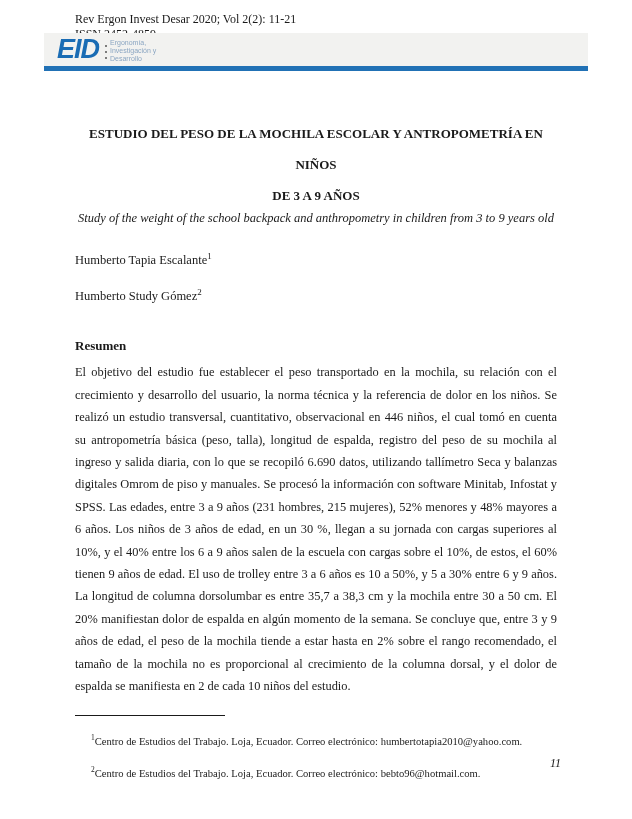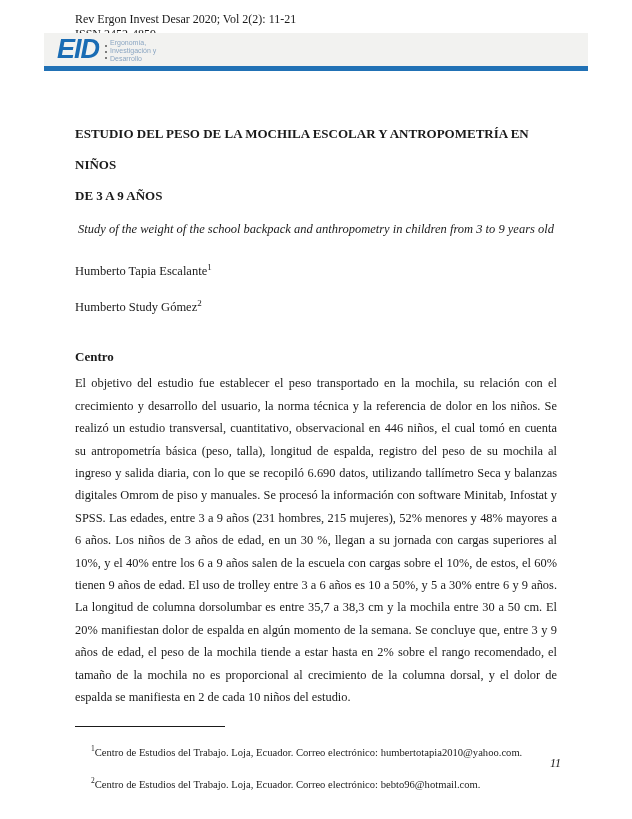--- a/index.html
+++ b/index.html
@@ -71,29 +71,29 @@
     margin-top: 3px;
   }
 
   
   .content {
     position: absolute;
     top: 118px; left: 75px;
     width: 482px;
   }
   .title {
+    text-align: center;
     font-weight: bold;
     font-size: 13px;
     line-height: 31px;
   }
   .subtitle {
     text-align: center;
     font-style: italic;
     font-size: 12.5px;
-    margin-top: 11px;
   }
   .authors {
     text-align: left;
     font-size: 12.5px;
     line-height: 32px;
     margin-top: 14px;
   }
   .authors sup { font-size: 9px; }
   .abstract-heading {
     font-weight: bold;
@@ -162,21 +162,21 @@
       <div>DE 3 A 9 AÑOS</div>
     </div>
 
     <div class="subtitle">Study of the weight of the school backpack and anthropometry in children from 3 to 9 years old</div>
 
     <div class="authors">
       <div><span>Humberto Tapia Escalante</span><sup>1</sup></div>
       <div><span>Humberto Study Gómez</span><sup>2</sup></div>
     </div>
 
-    <div class="abstract-heading">Centro</div>
+    <div class="abstract-heading">Resumen</div>
 
     <div class="abstract">El objetivo del estudio fue establecer el peso transportado en la mochila, su relación con el crecimiento y desarrollo del usuario, la norma técnica y la referencia de dolor en los niños. Se realizó un estudio transversal, cuantitativo, observacional en 446 niños, el cual tomó en cuenta su antropometría básica (peso, talla), longitud de espalda, registro del peso de su mochila al ingreso y salida diaria, con lo que se recopiló 6.690 datos, utilizando tallímetro Seca y balanzas digitales Omrom de piso y manuales. Se procesó la información con software Minitab, Infostat y SPSS. Las edades, entre 3 a 9 años (231 hombres, 215 mujeres), 52% menores y 48% mayores a 6 años. Los niños de 3 años de edad, en un 30 %, llegan a su jornada con cargas superiores al 10%, y el 40% entre los 6 a 9 años salen de la escuela con cargas sobre el 10%, de estos, el 60% tienen 9 años de edad. El uso de trolley entre 3 a 6 años es 10 a 50%, y 5 a 30% entre 6 y 9 años. La longitud de columna dorsolumbar es entre 35,7 a 38,3 cm y la mochila entre 30 a 50 cm. El 20% manifiestan dolor de espalda en algún momento de la semana. Se concluye que, entre 3 y 9 años de edad, el peso de la mochila tiende a estar hasta en 2% sobre el rango recomendado, el tamaño de la mochila no es proporcional al crecimiento de la columna dorsal, y el dolor de espalda se manifiesta en 2 de cada 10 niños del estudio.</div>
 
     <hr class="footnote-rule">
 
     <p class="footnote"><sup>1</sup><span>Centro de Estudios del Trabajo. Loja, Ecuador. Correo electrónico: humbertotapia2010@yahoo.com.</span></p>
     <p class="footnote"><sup>2</sup><span>Centro de Estudios del Trabajo. Loja, Ecuador. Correo electrónico: bebto96@hotmail.com.</span></p>
   </div>
 
   <div class="page-number">11</div>

